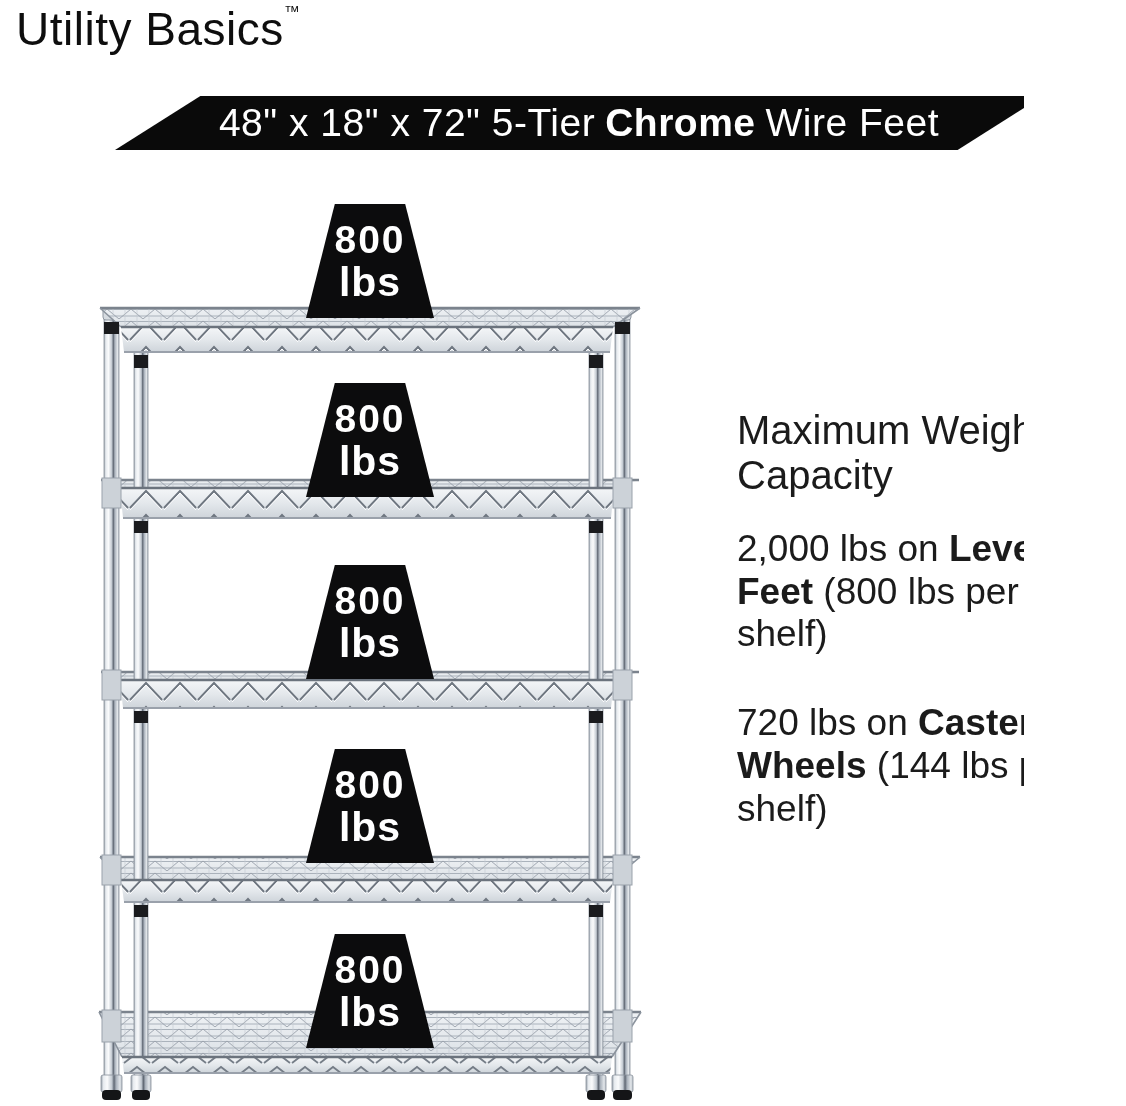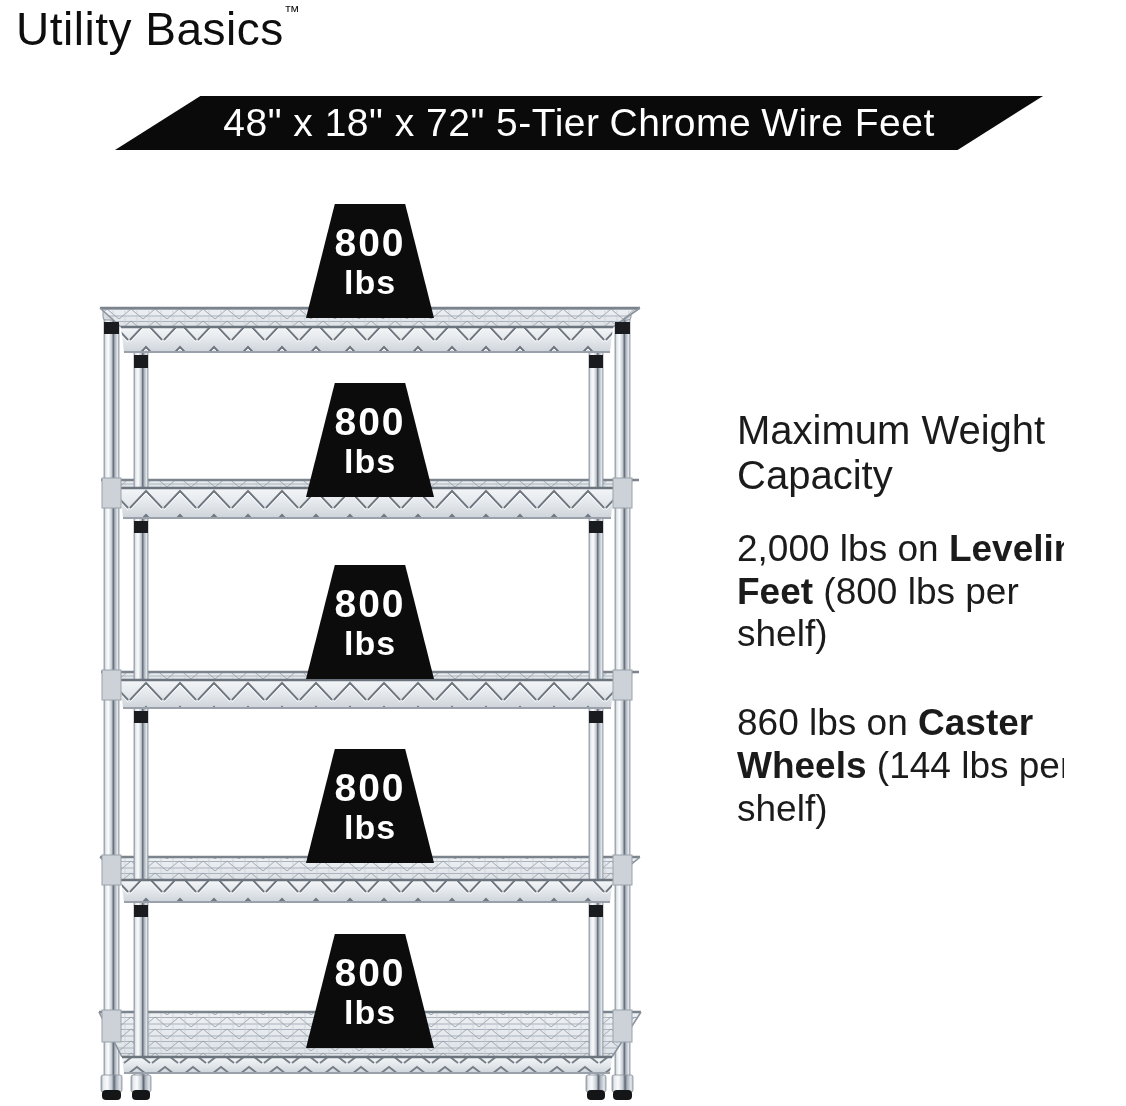--- a/index.html
+++ b/index.html
@@ -1,43 +1,43 @@
 <!DOCTYPE html>
 <html><head>
 <meta charset="utf-8">
 <style>
   html,body{margin:0;padding:0;background:#ffffff;}
   .canvas{
     position:relative;width:1024px;height:1106px;background:#ffffff;overflow:hidden;
-    font-family:"Liberation Sans","DejaVu Sans",sans-serif;color:#1b1b1b;padding-left:40px;
+    font-family:"Liberation Sans","DejaVu Sans",sans-serif;color:#1b1b1b;
   }
   
   .logo{position:absolute;left:16px;top:2px;font-size:46px;line-height:1.2;color:#0e0e0e;
         letter-spacing:0.5px;white-space:nowrap;}
   .logo sup{font-size:16px;vertical-align:28px;letter-spacing:0;}
   
   .banner{
     position:absolute;left:115px;top:96px;width:928px;height:54px;background:#0a0a0a;
     clip-path:polygon(9.2% 0,100% 0,90.8% 100%,0 100%);
     display:flex;align-items:center;justify-content:center;
     color:#ffffff;font-size:39px;letter-spacing:0.5px;white-space:nowrap;
   }
-  .banner b{font-weight:400;margin:0 10px 0 10px;}
+  .banner b{font-weight:700;margin:0 10px 0 10px;}
   .banner .seg{font-weight:400;}
   
   .rack{position:absolute;left:95px;top:295px;width:550px;height:812px;}
   
   .badge{
     position:absolute;left:306px;width:128px;height:114px;background:#0c0c0d;
     clip-path:polygon(22.5% 0,77.5% 0,100% 100%,0 100%);
     display:flex;flex-direction:column;align-items:center;justify-content:center;gap:3px;
     color:#ffffff;font-weight:700;text-align:center;
   }
   .badge .n{font-size:39px;line-height:1;letter-spacing:2px;}
-  .badge .u{font-size:34px;line-height:1;letter-spacing:1px;}
+  .badge .u{font-size:41px;line-height:1;letter-spacing:1px;}
   .b1{top:204px}.b2{top:383px}.b3{top:565px}.b4{top:749px}.b5{top:934px}
   
   .info{position:absolute;left:727px;top:408px;width:372px;color:#1b1b1b;margin-left:10px;}
   .info h2{font-size:40px;font-weight:400;line-height:1.12;margin:0 0 30px 0;}
   .info p{font-size:37px;font-weight:400;line-height:1.16;margin:0 0 46px 0;}
   .info b{font-weight:700;}
 </style>
 </head>
 <body>
 
@@ -192,16 +192,16 @@
     <span class="u">lbs</span>
   </div>
   <div class="badge b5">
     <span class="n">800</span>
     <span class="u">lbs</span>
   </div>
 
   <div class="info">
     <h2>Maximum Weight Capacity</h2>
     <p><span>2,000 lbs on </span><b>Leveling Feet</b><span> (800 lbs per shelf)</span></p>
-    <p><span>860 lbs on </span><b>Caster Wheels</b><span> (144 lbs per shelf)</span></p>
+    <p><span>720 lbs on </span><b>Caster Wheels</b><span> (144 lbs per shelf)</span></p>
   </div>
 
 </div>
 
 </body></html>

